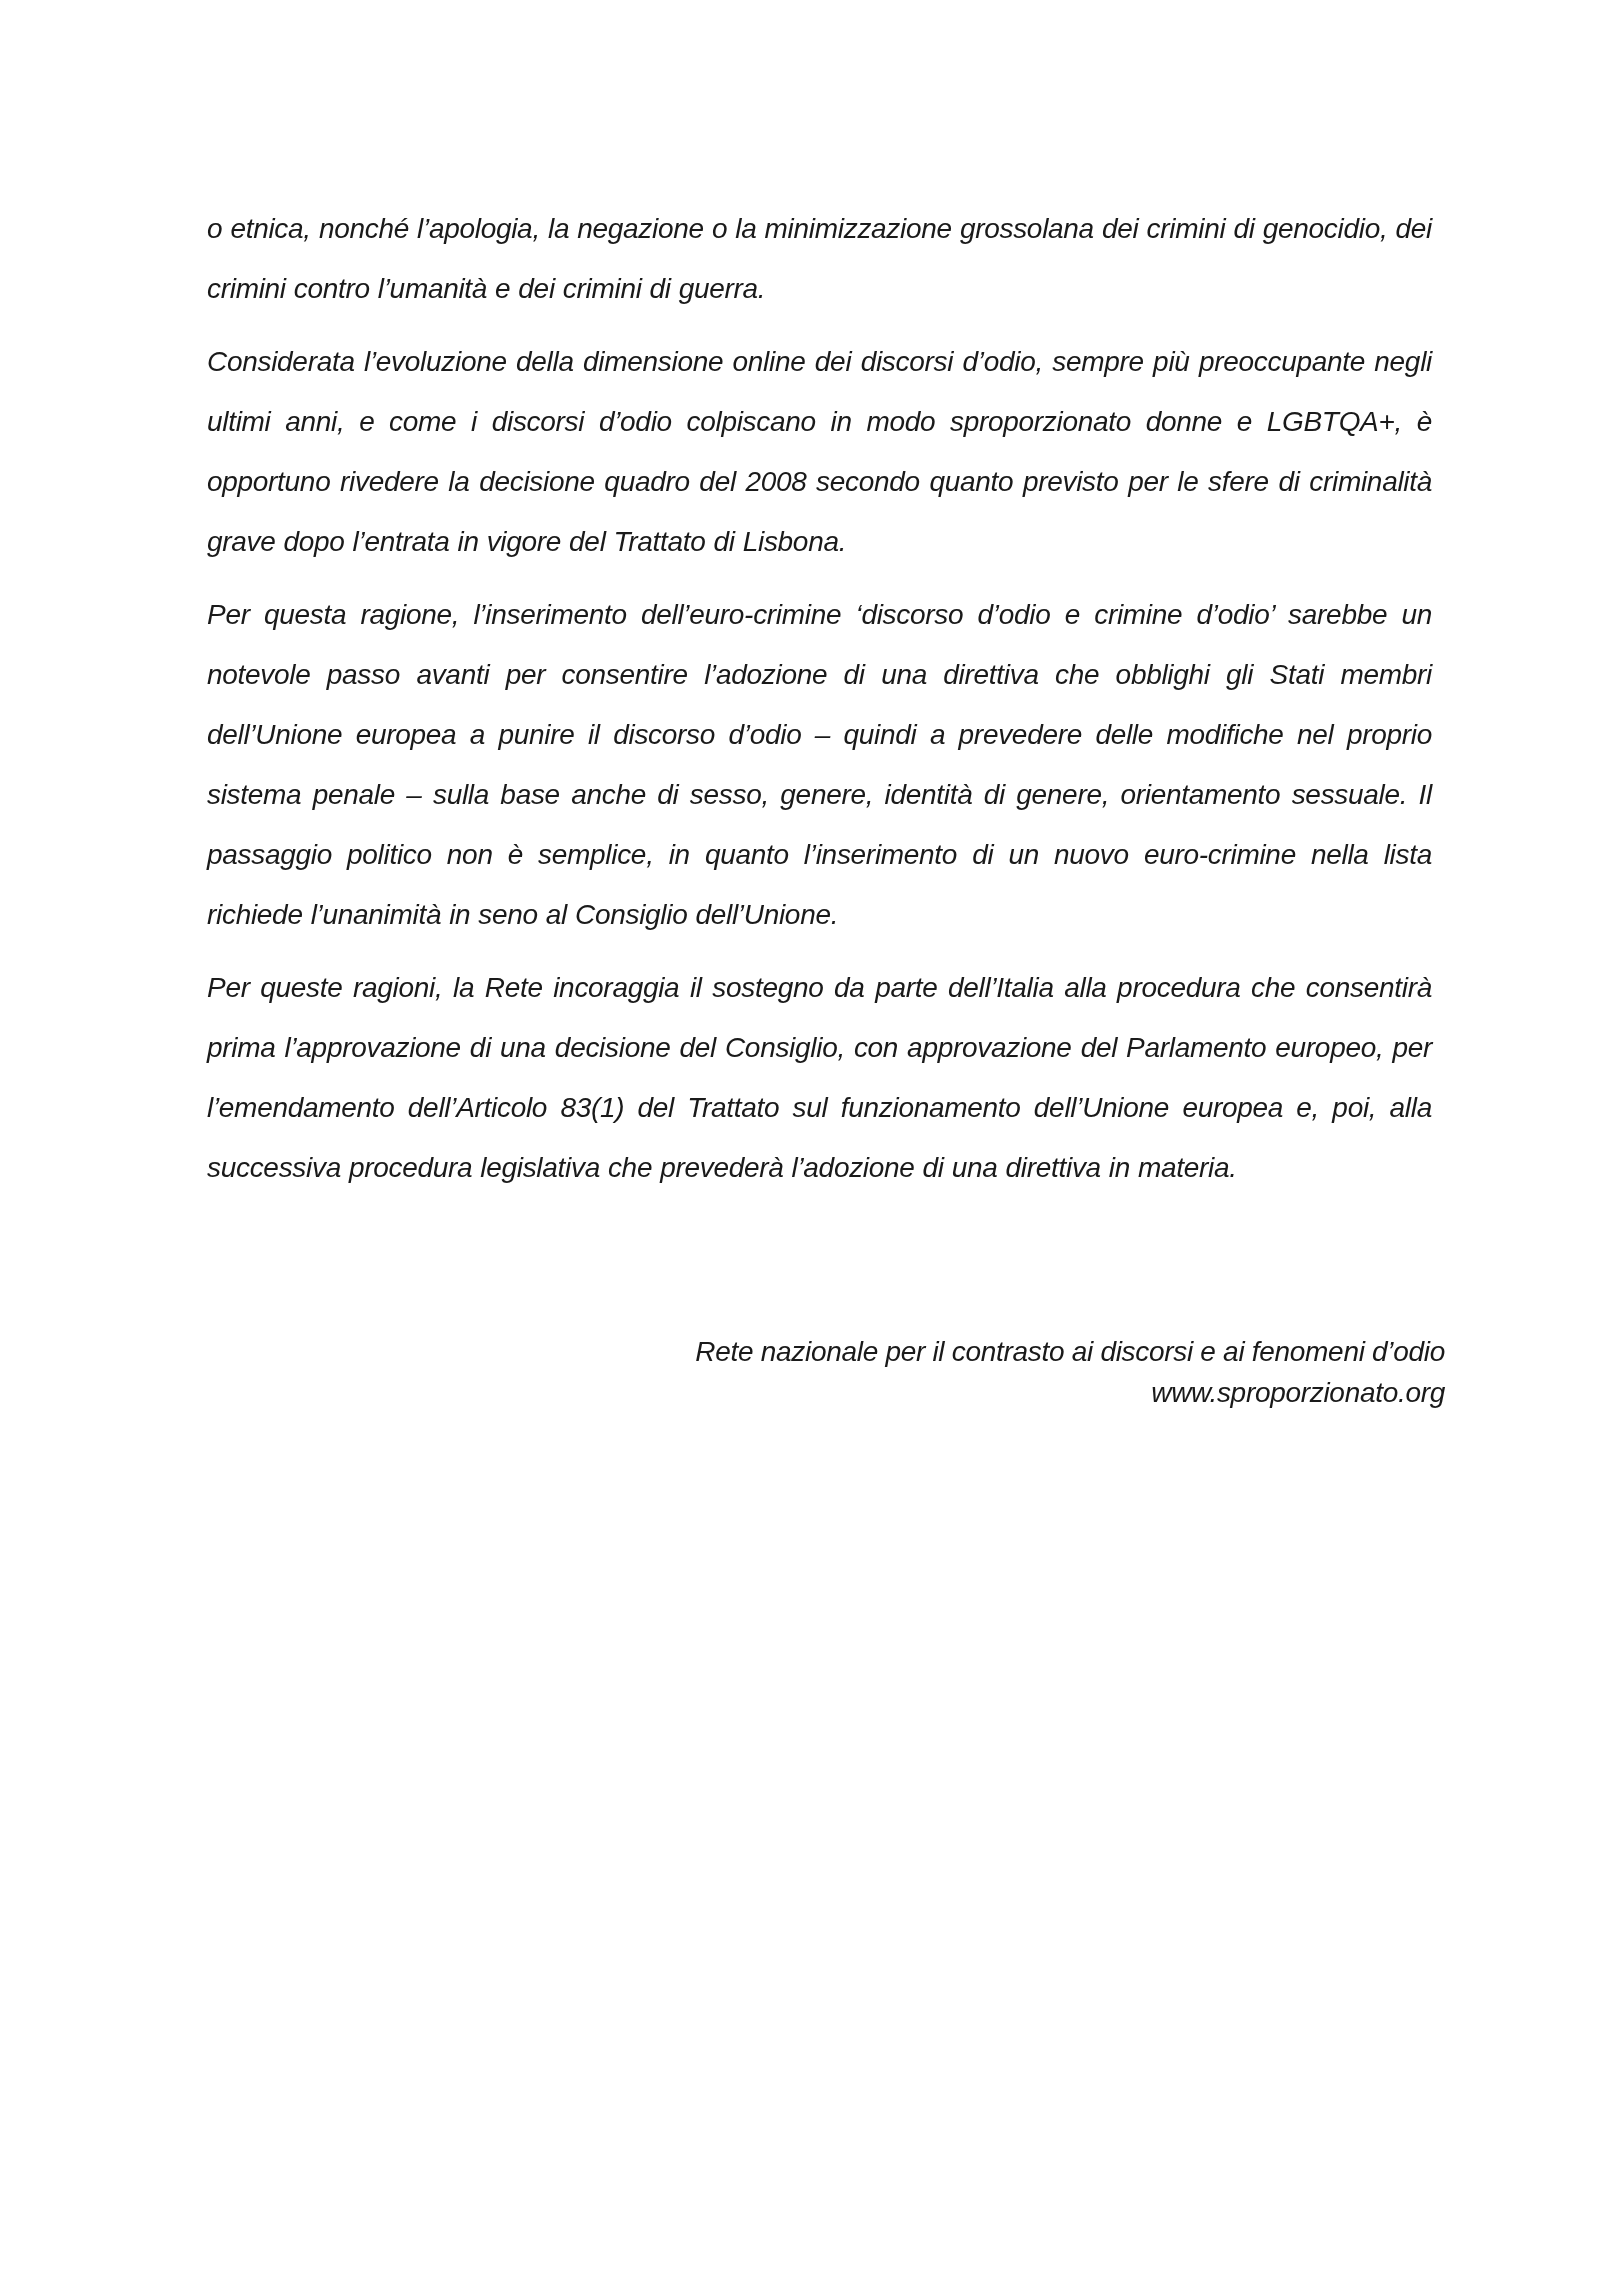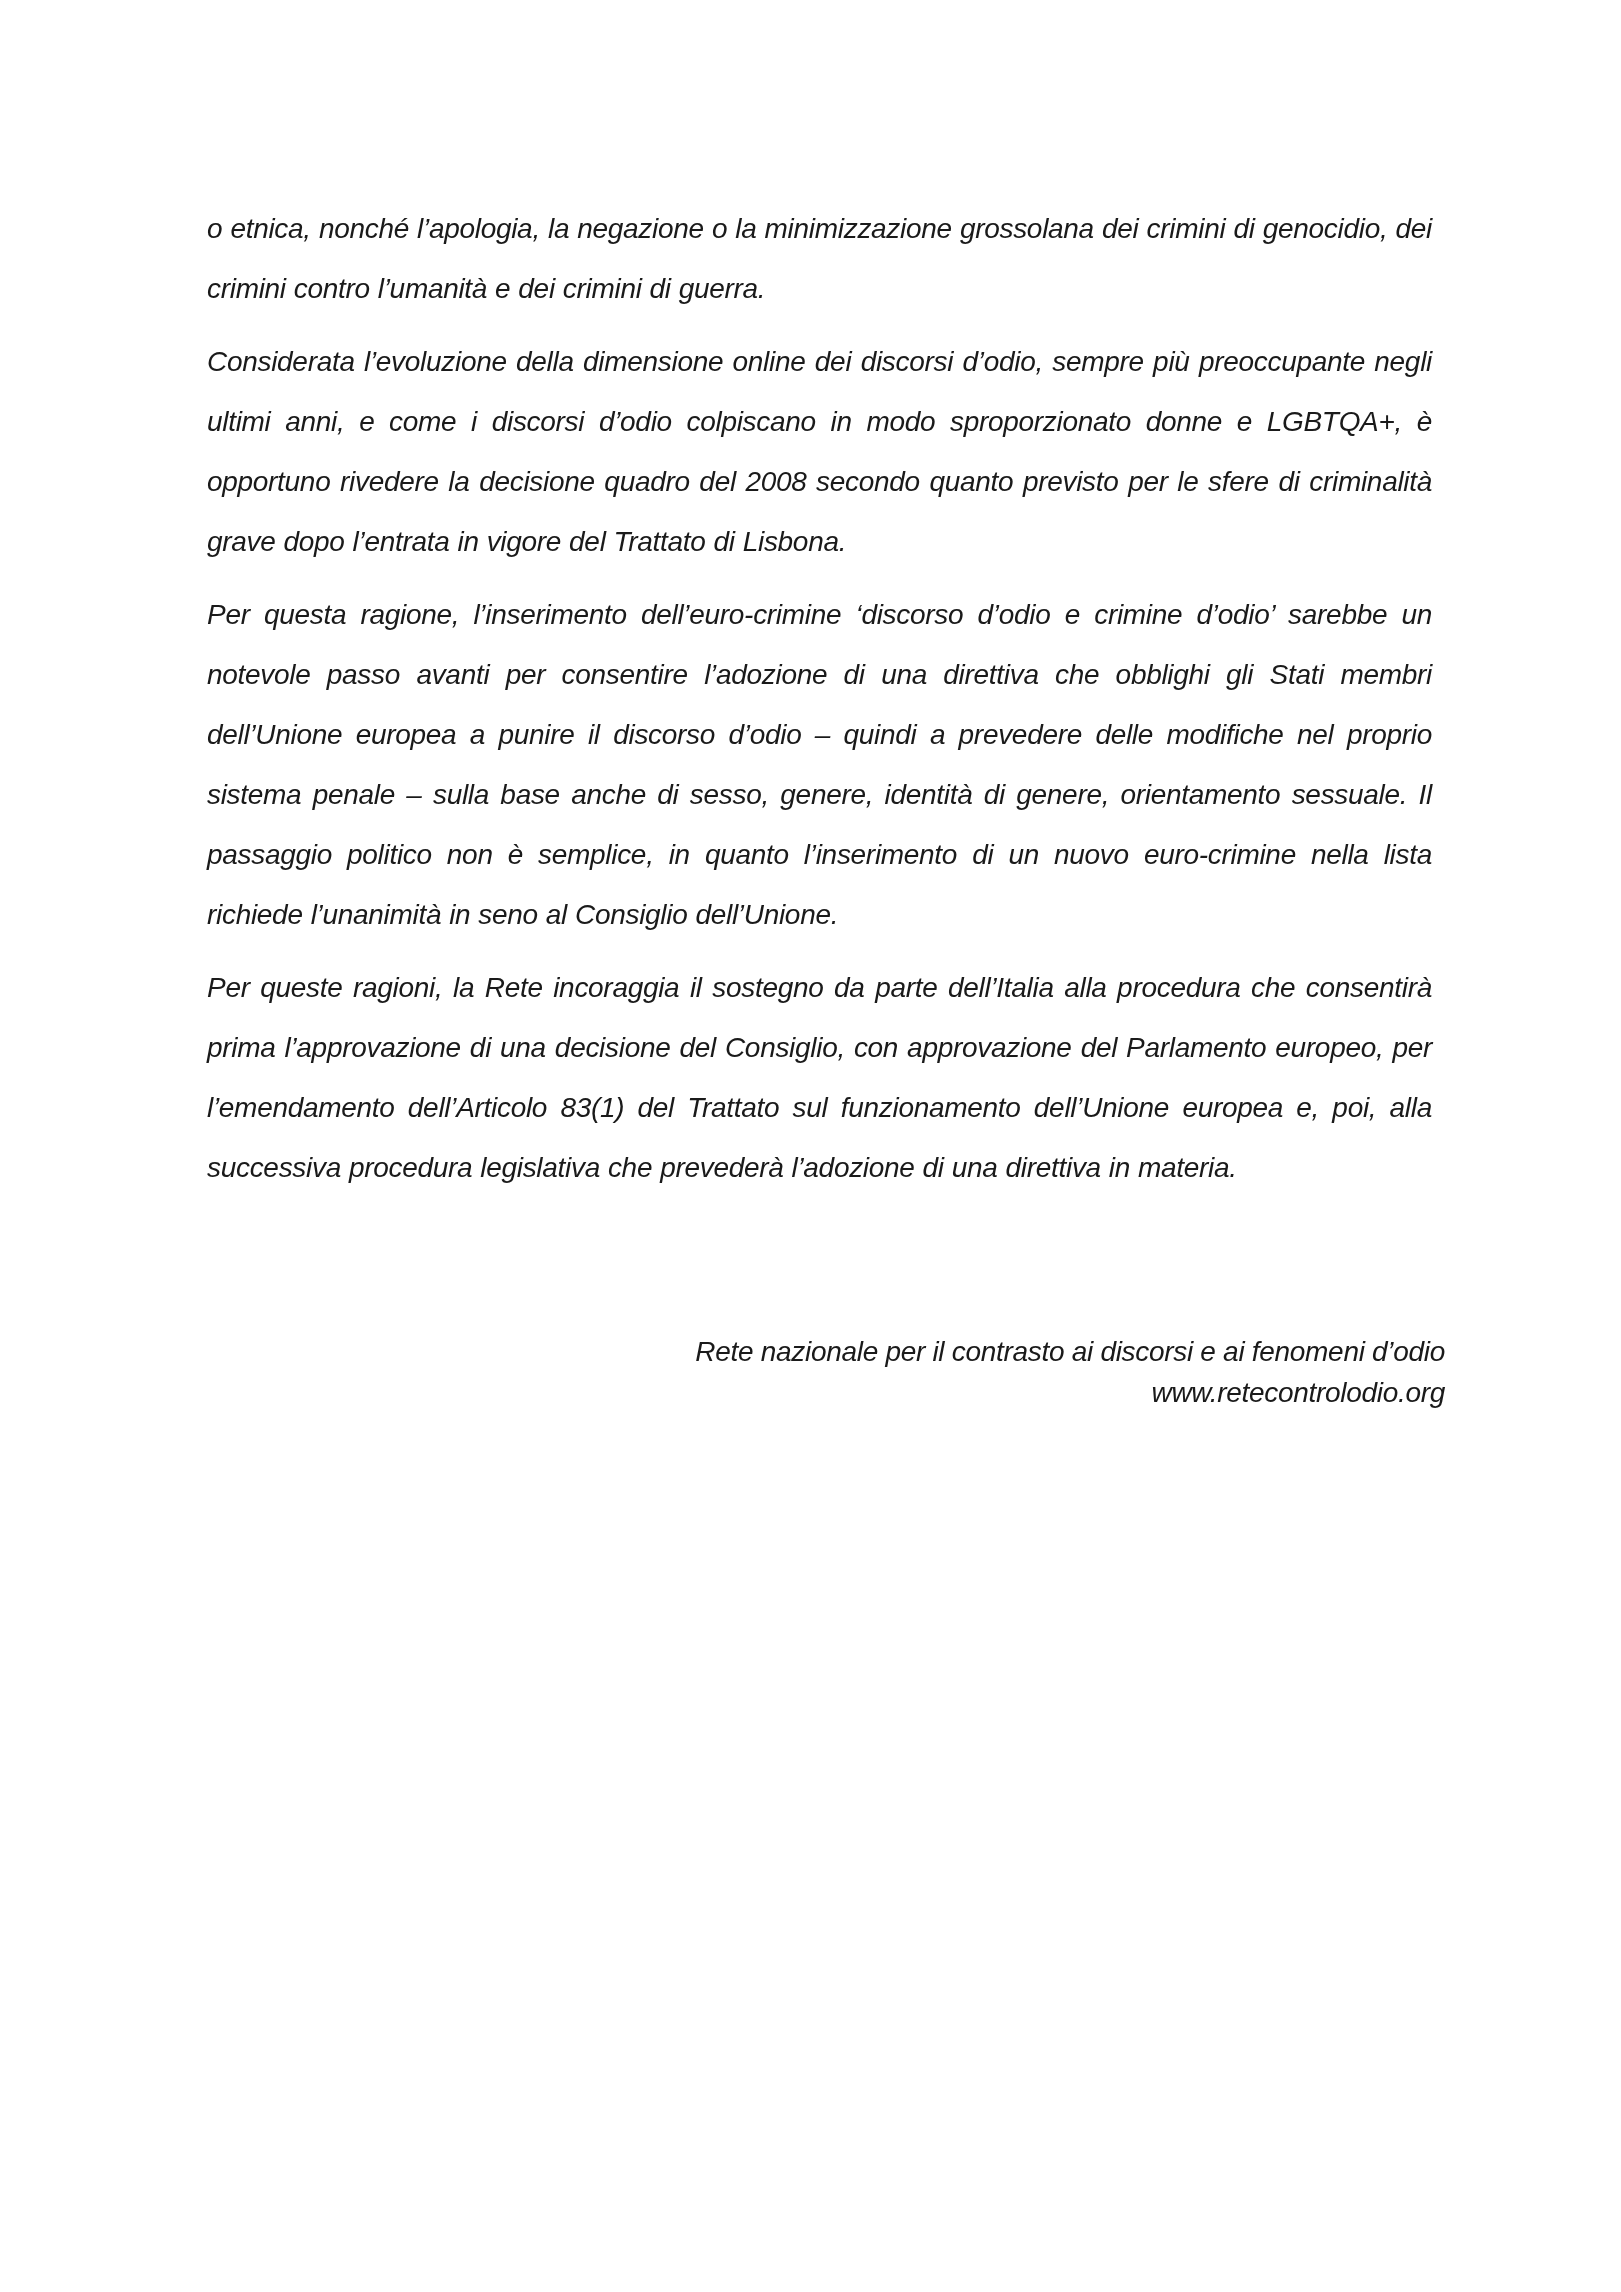--- a/index.html
+++ b/index.html
@@ -50,14 +50,14 @@
 <body>
 
 <div class="page">
   <p class="para">o etnica, nonché l’apologia, la negazione o la minimizzazione grossolana dei crimini di genocidio, dei crimini contro l’umanità e dei crimini di guerra.</p>
   <p class="para">Considerata l’evoluzione della dimensione online dei discorsi d’odio, sempre più preoccupante negli ultimi anni, e come i discorsi d’odio colpiscano in modo sproporzionato donne e LGBTQA+, è opportuno rivedere la decisione quadro del 2008 secondo quanto previsto per le sfere di criminalità grave dopo l’entrata in vigore del Trattato di Lisbona.</p>
   <p class="para">Per questa ragione, l’inserimento dell’euro-crimine ‘discorso d’odio e crimine d’odio’ sarebbe un notevole passo avanti per consentire l’adozione di una direttiva che obblighi gli Stati membri dell’Unione europea a punire il discorso d’odio – quindi a prevedere delle modifiche nel proprio sistema penale – sulla base anche di sesso, genere, identità di genere, orientamento sessuale. Il passaggio politico non è semplice, in quanto l’inserimento di un nuovo euro-crimine nella lista richiede l’unanimità in seno al Consiglio dell’Unione.</p>
   <p class="para">Per queste ragioni, la Rete incoraggia il sostegno da parte dell’Italia alla procedura che consentirà prima l’approvazione di una decisione del Consiglio, con approvazione del Parlamento europeo, per l’emendamento dell’Articolo 83(1) del Trattato sul funzionamento dell’Unione europea e, poi, alla successiva procedura legislativa che prevederà l’adozione di una direttiva in materia.</p>
 </div>
 
 <p class="signature sig-org">Rete nazionale per il contrasto ai discorsi e ai fenomeni d’odio</p>
-<p class="signature sig-url">www.retecontrolodio.org</p>
+<p class="signature sig-url">www.sproporzionato.org</p>
 
 
 </body></html>

